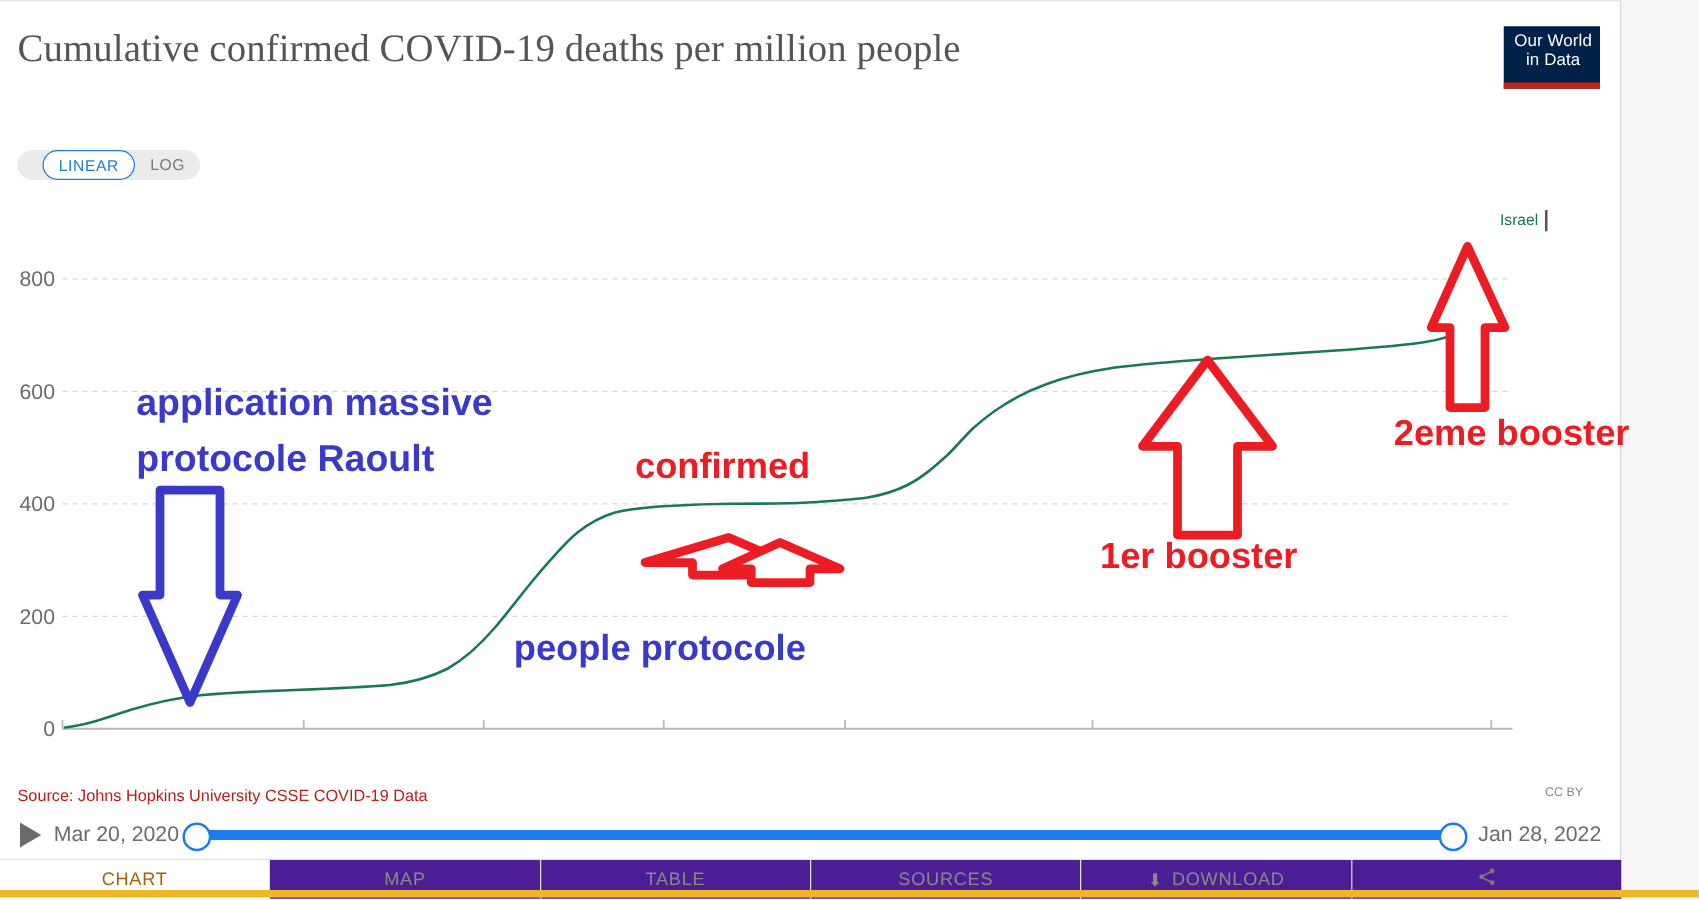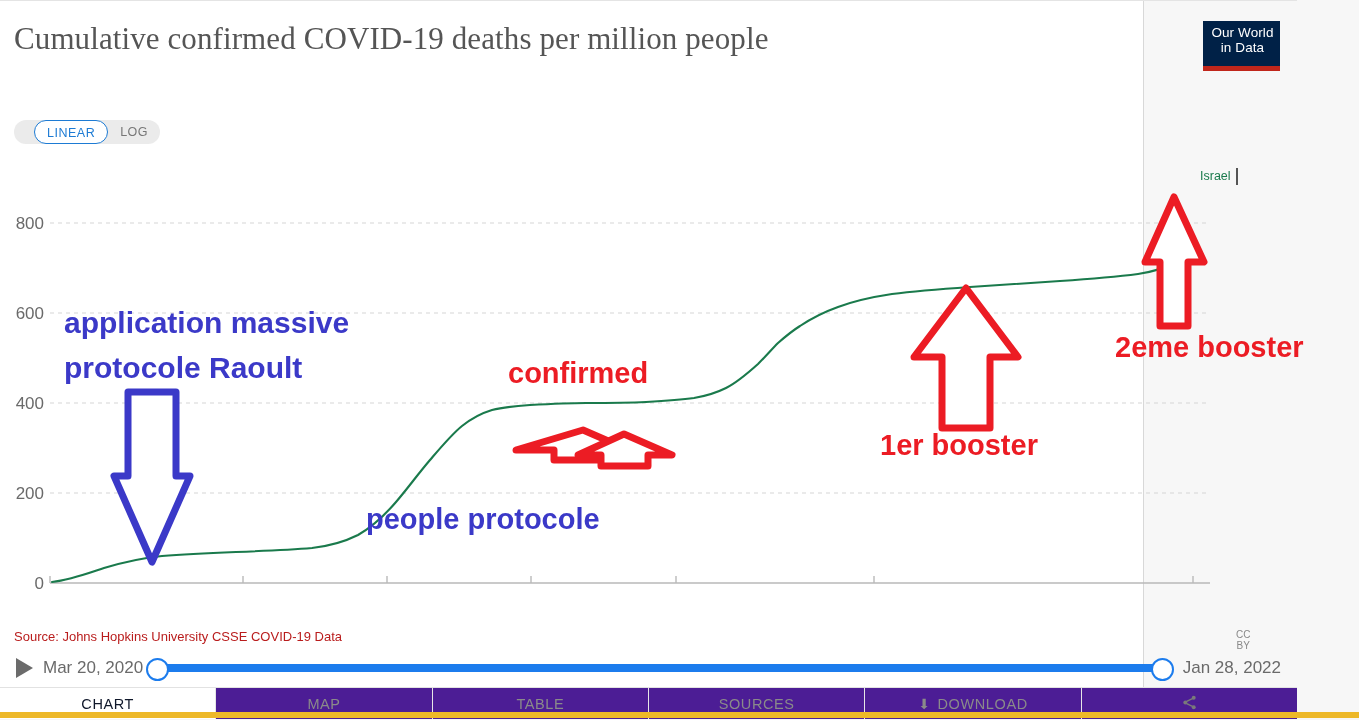--- a/index.html
+++ b/index.html
@@ -9,21 +9,21 @@
     font-family:"Liberation Sans", sans-serif;
     -webkit-font-smoothing:antialiased;
   }
   #root{position:relative;width:1359px;height:720px;}
 
   
   .page-backdrop{position:absolute;inset:0;background:#f7f7f7;}
 
   
   .chart-card{
-    position:absolute;left:0;top:0;width:1144px;height:689px;
+    position:absolute;left:0;top:0;width:1297px;height:689px;
     background:#ffffff;
     border-right:1px solid #d8d8d8;
     border-bottom:1px solid #dcdcdc;
     box-sizing:border-box;
   }
   .top-hairline{position:absolute;left:0;top:0;width:1297px;height:1px;background:#e4e4e4;}
 
   
   .chart-title{
     position:absolute;left:14px;top:21px;width:1140px;
@@ -77,21 +77,21 @@
   .xtick{
     font-size:17px;fill:#6a6a6a;font-family:"Liberation Sans",sans-serif;
     text-anchor:middle;
   }
   .series-label{
     font-size:12.5px;fill:#1a7a4c;font-family:"Liberation Sans",sans-serif;
   }
 
   
   .anno{position:absolute;font-weight:bold;white-space:nowrap;}
-  .anno.blue{color:#3b39c8;}
+  .anno.blue{color:#3b39c8;margin-left:45px;}
   .anno.red{color:#ec1c24;}
 
   #anno-raoult{left:64px;top:300px;font-size:30px;line-height:45px;}
   #anno-abandon{left:366px;top:503px;font-size:29px;}
   #anno-injections{left:508px;top:357px;font-size:29px;}
   #anno-booster1{left:880px;top:429px;font-size:29px;}
   #anno-booster2{left:1115px;top:331px;font-size:29px;}
 
   .arrow-layer{position:absolute;left:0;top:0;width:1359px;height:720px;pointer-events:none;}
 
@@ -134,21 +134,21 @@
     display:flex;box-sizing:border-box;
     border-top:1px solid #e2e2e2;
   }
   .tab{
     flex:1;display:flex;align-items:center;justify-content:center;
     font-size:14.5px;letter-spacing:.6px;color:#8a8a8a;
     background:#4c1d95;border-right:1px solid #e6e6e6;cursor:pointer;
     box-sizing:border-box;
   }
   .tab:last-child{border-right:none;}
-  .tab.active{background:#ffffff;color:#0f172a;text-align:right;}
+  .tab.active{background:#ffffff;color:#a16207;text-align:right;}
   .tab .dl-ico{margin-right:7px;font-size:14px;}
 
   
   .yellow-strip{
     position:absolute;left:0;top:712px;width:1359px;height:6px;background:#edb828;
   }
 </style>
 </head>
 <body>
 

